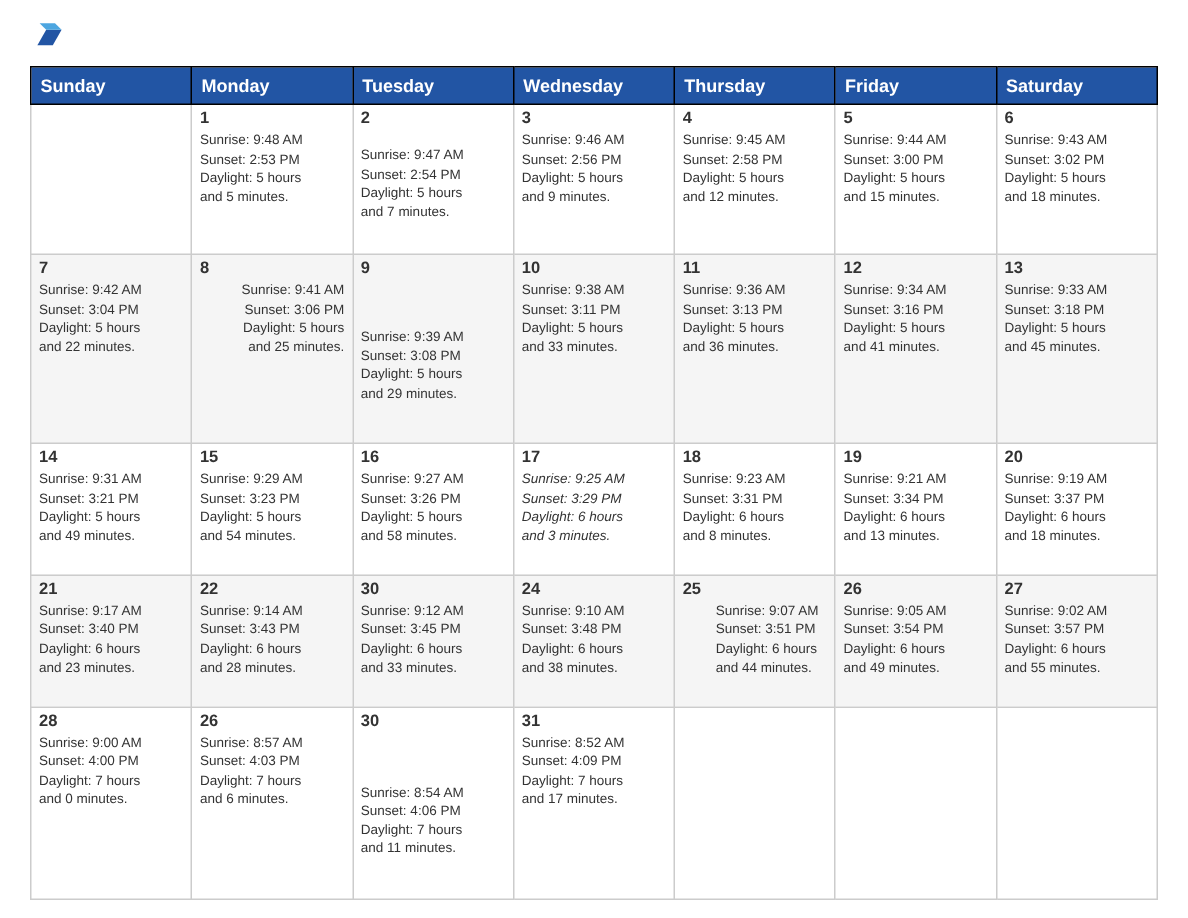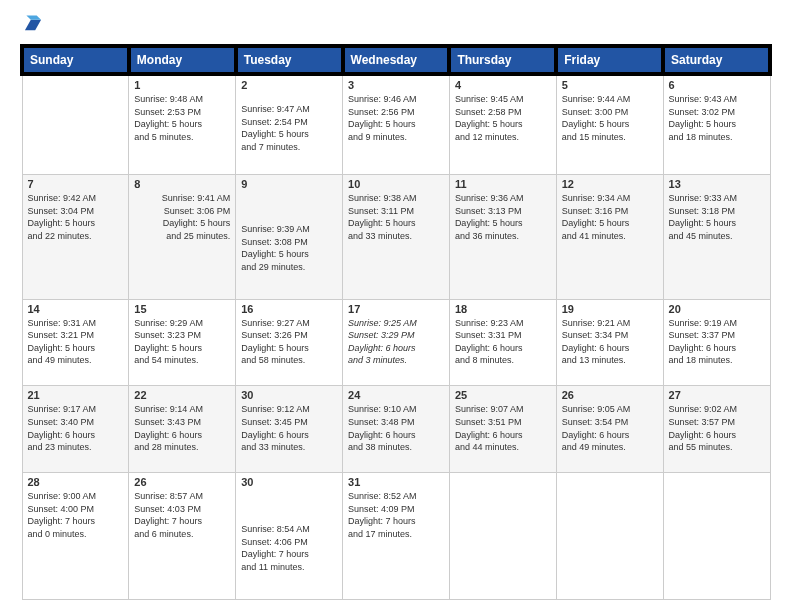--- a/index.html
+++ b/index.html
@@ -66,21 +66,21 @@
       width: 100%;
       border-collapse: collapse;
       flex: 1;
     }
     .calendar thead tr th {
       background: #2255a4;
       color: #fff;
       font-size: 12px;
       font-weight: bold;
       padding: 5px 6px;
-      border: 4px solid #000000;
+      border: 1px solid #000000;
       text-align: left;
     }
     .calendar tbody tr td {
       border: 1px solid #ccc;
       vertical-align: top;
       padding: 3px 5px;
       font-size: 9.5px;
       color: #333;
       width: calc(100% / 7);
       min-height: 80px;
@@ -308,21 +308,21 @@
           </td>
           <td>
             <span class="day-num">24</span>
             <div class="day-info" style="white-space: pre-line;">Sunrise: 9:10 AM
 Sunset: 3:48 PM
 Daylight: 6 hours
 and 38 minutes.</div>
           </td>
           <td>
             <span class="day-num">25</span>
-            <div class="day-info" style="white-space: pre-line;">Sunrise: 9:07 AM
+            <div class="day-info" style="white-space: pre-line; margin-left: 22px;">Sunrise: 9:07 AM
 Sunset: 3:51 PM
 Daylight: 6 hours
 and 44 minutes.</div>
           </td>
           <td>
             <span class="day-num">26</span>
             <div class="day-info" style="white-space: pre-line;">Sunrise: 9:05 AM
 Sunset: 3:54 PM
 Daylight: 6 hours
 and 49 minutes.</div>

